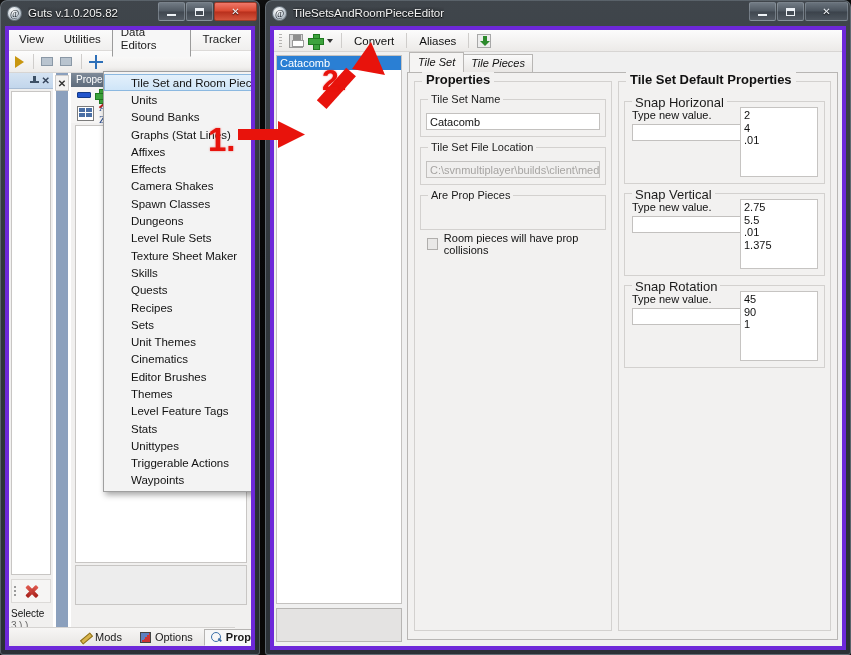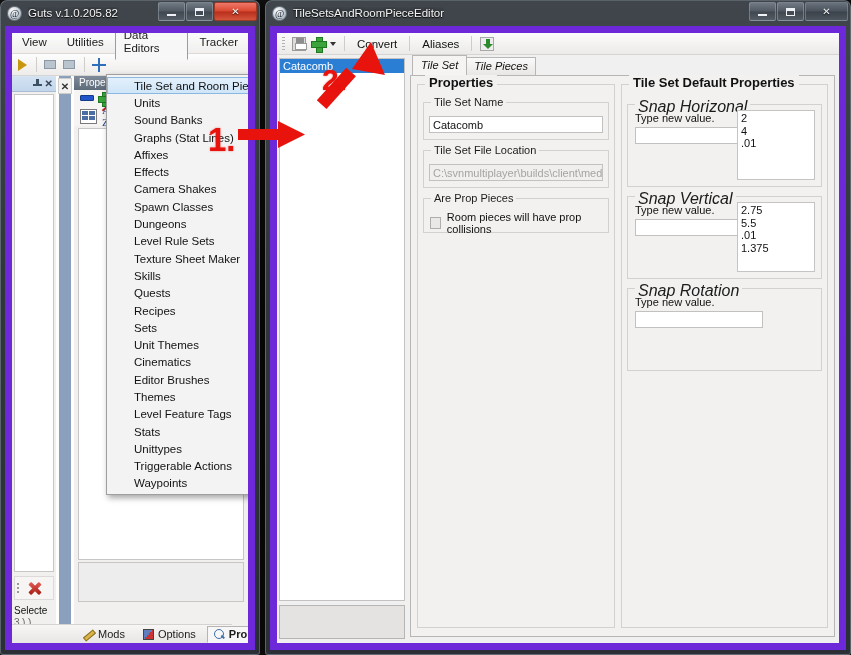--- a/index.html
+++ b/index.html
@@ -82,21 +82,21 @@
     background: linear-gradient(180deg, rgba(112,122,132,0.85) 0%, rgba(76,85,95,0.85) 48%, rgba(58,66,75,0.88) 52%, rgba(80,88,97,0.85) 100%);
     border-color: rgba(150,160,170,0.5);
   }
   .wb .glyph-min { display:block; width:9px; height:2px; background:#eef2f6; margin-top:6px; }
   .wb .glyph-max { display:block; width:9px; height:8px; border:1.5px solid #eef2f6; border-top-width:3px; }
 
   .win-client {
     position: absolute;
     left: 5px; right: 5px; top: 26px; bottom: 5px;
     background: #f0f0f0;
-    border: 7px solid #6d28d9;
+    border: 4px solid #6d28d9;
     overflow: hidden;
   }
 
   
   #winLeft { left: 0px; top: 0px; width: 260px; height: 655px; }
   #winLeft .win-client { background: #f1f0ef; }
 
   .menubar {
     height: 21px;
     background: linear-gradient(180deg,#fbfbfb 0%, #f0efee 100%);
@@ -400,30 +400,30 @@
     font-size:11px; color:#1b1b1b; white-space:nowrap;
   }
   .txtin {
     background:#fff; border:1px solid #c3c1bf;
     height:17px; font-size:11px; color:#111;
     padding:1px 3px; line-height:15px;
     overflow:hidden; white-space:nowrap;
   }
   .txtin.ro { background:#f0efee; color:#a6a4a2; }
 
-  .cbrow { display:flex; align-items:center; gap:6px; }
+  .cbrow { display:flex; align-items:center; gap:6px;margin-top:24px; }
   .cbox {
     width:12px;height:12px;background:#e9e8e7;border:1px solid #b0aeac;
   }
   .cblabel { font-size:11px; color:#111; }
 
   .snapgrp { position:absolute; left:6px; right:6px; border:1px solid #d3d1cf; }
   .snapgrp .leg {
     position:absolute; top:-7px; left:7px; background:#f2f1f0; padding:0 3px;
-    font-size:16px; color:#1b1b1b;font-style:italic;
+    font-size:13px; color:#1b1b1b;
   }
   .snap-label { position:absolute; left:7px; top:7px; font-size:11px; color:#111; }
   .snap-input {
     position:absolute; left:7px; top:22px; width:128px; height:17px;
     background:#fff; border:1px solid #c3c1bf;
   }
   .snap-list {
     position:absolute; right:6px; top:5px; bottom:6px; width:78px;
     background:#fff; border:1px solid #c6c4c2;
     padding:1px 3px; font-size:11px; color:#111; line-height:12.5px;
@@ -712,20 +712,25 @@
                   <div>5.5</div>
                   <div>.01</div>
                   <div>1.375</div>
                 </div>
               </div>
 
               <div class="snapgrp" style="top:204px;height:83px;">
                 <span class="leg">Snap Rotation</span>
                 <span class="snap-label">Type new value.</span>
                 <div class="snap-input"></div>
+                <div class="snap-list">
+                  <div>45</div>
+                  <div>90</div>
+                  <div>1</div>
+                </div>
               </div>
             </div>
 
           </div>
         </div>
       </div>
     </div>
   </div>
 
   <svg class="annot" style="left:0;top:0;width:851px;height:655px;" viewBox="0 0 851 655">

